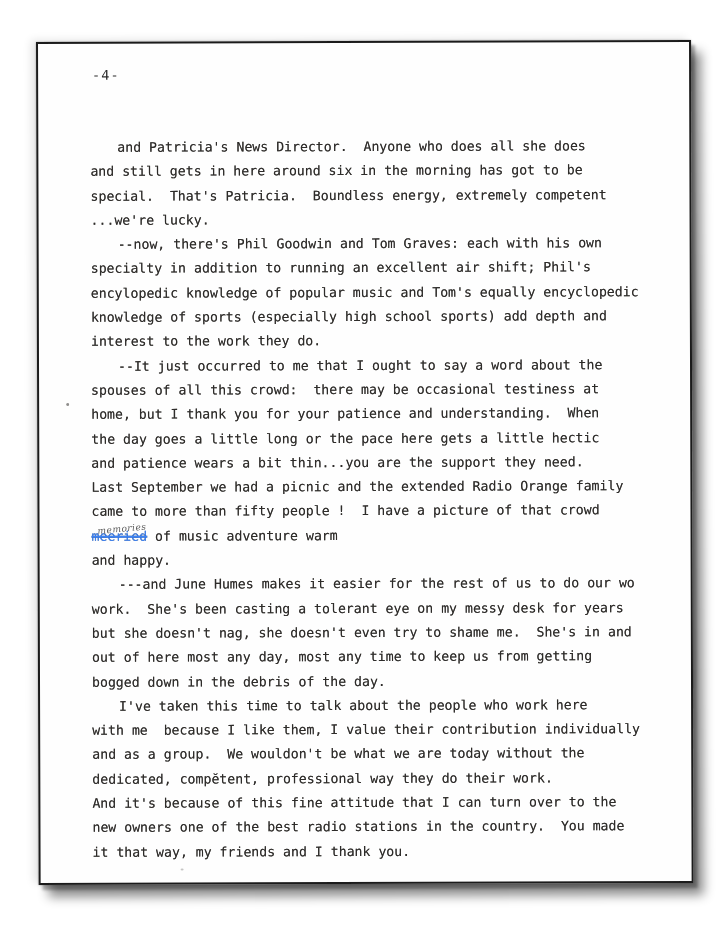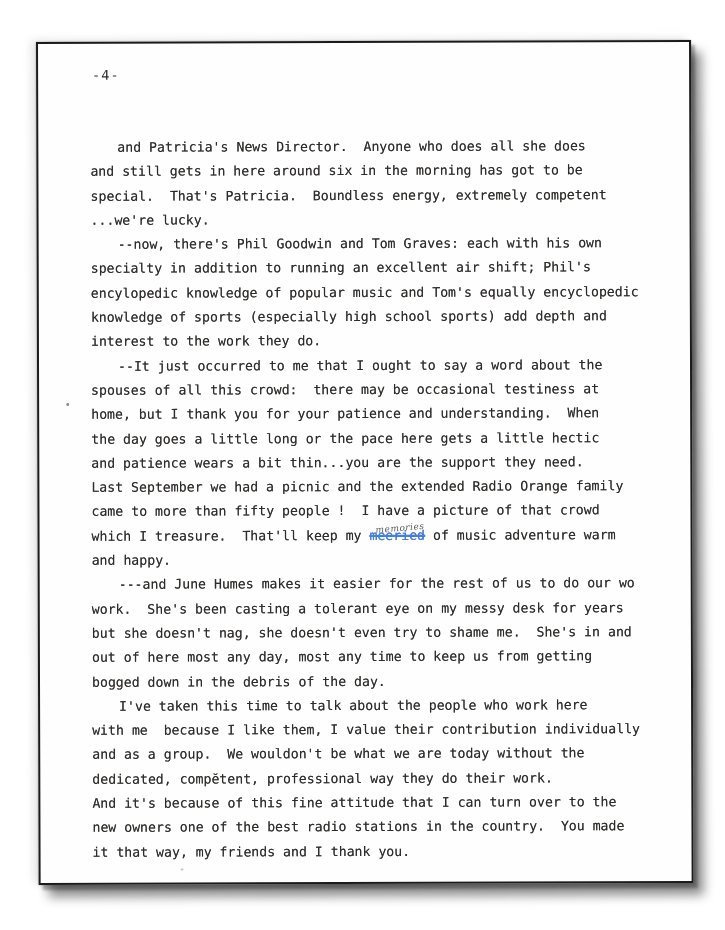--- a/index.html
+++ b/index.html
@@ -117,21 +117,21 @@
         <div class="line">encylopedic knowledge of popular music and Tom's equally encyclopedic</div>
         <div class="line">knowledge of sports (especially high school sports) add depth and</div>
         <div class="line">interest to the work they do.</div>
         <div class="line indent">--It just occurred to me that I ought to say a word about the</div>
         <div class="line">spouses of all this crowd:  there may be occasional testiness at</div>
         <div class="line">home, but I thank you for your patience and understanding.  When</div>
         <div class="line">the day goes a little long or the pace here gets a little hectic</div>
         <div class="line">and patience wears a bit thin...you are the support they need.</div>
         <div class="line">Last September we had a picnic and the extended Radio Orange family</div>
         <div class="line">came to more than fifty people !  I have a picture of that crowd</div>
-        <div class="line"><span>which I treasure.  That'll keep my </span><span class="struck-wrap"><span class="handwritten-note">memories</span><span class="struck">meeried</span></span><span> of music adventure warm</span></div>
+        <div class="line"><span class="struck-wrap"><span class="handwritten-note">memories</span><span class="struck">meeried</span></span><span> of music adventure warm</span></div>
         <div class="line">and happy.</div>
         <div class="line indent">---and June Humes makes it easier for the rest of us to do our wo</div>
         <div class="line">work.  She's been casting a tolerant eye on my messy desk for years</div>
         <div class="line">but she doesn't nag, she doesn't even try to shame me.  She's in and</div>
         <div class="line">out of here most any day, most any time to keep us from getting</div>
         <div class="line">bogged down in the debris of the day.</div>
         <div class="line indent">I've taken this time to talk about the people who work here</div>
         <div class="line">with me  because I like them, I value their contribution individually</div>
         <div class="line">and as a group.  We wouldon't be what we are today without the</div>
         <div class="line">dedicated, compĕtent, professional way they do their work.</div>

